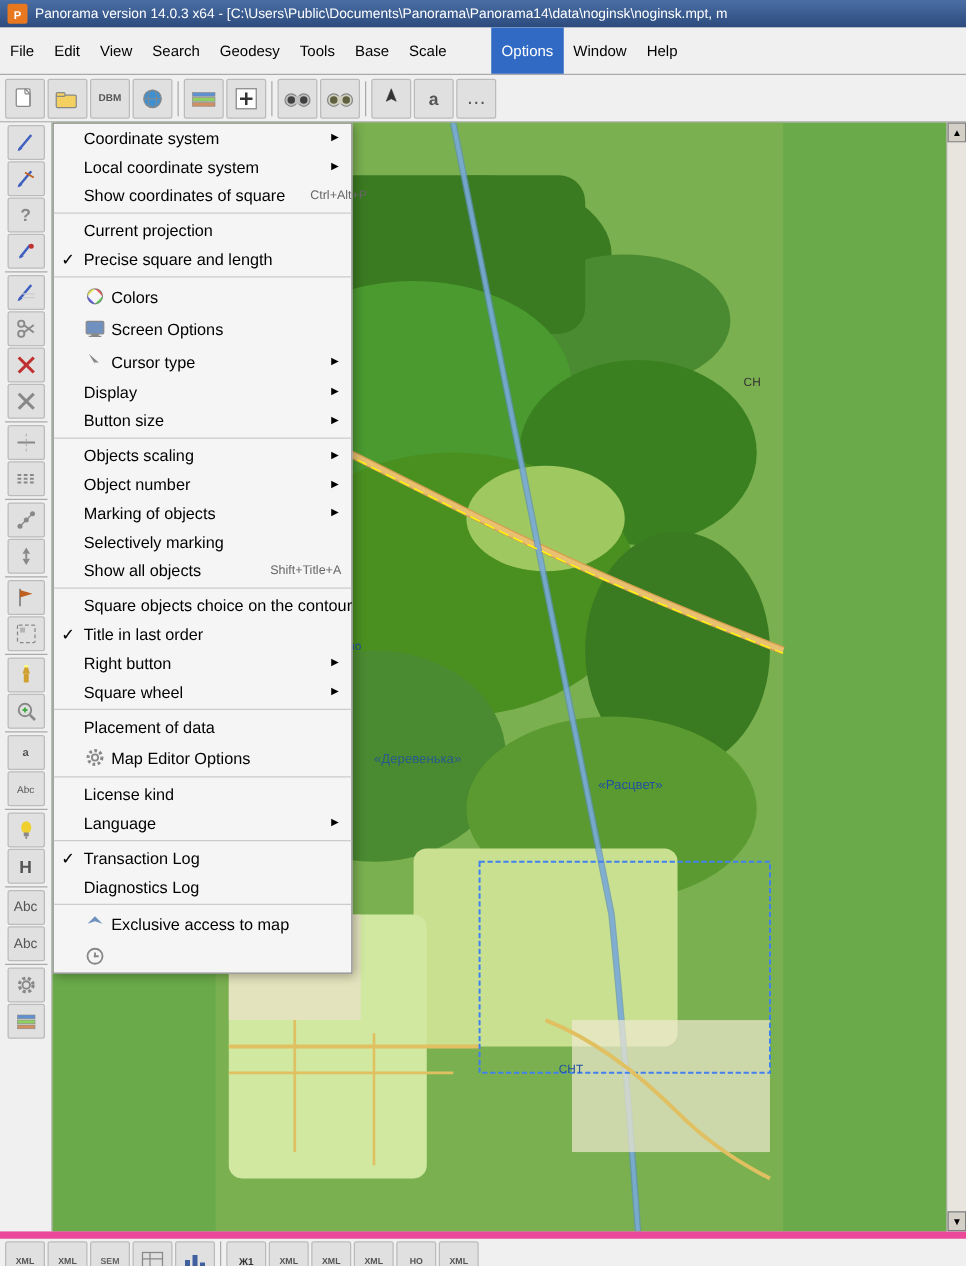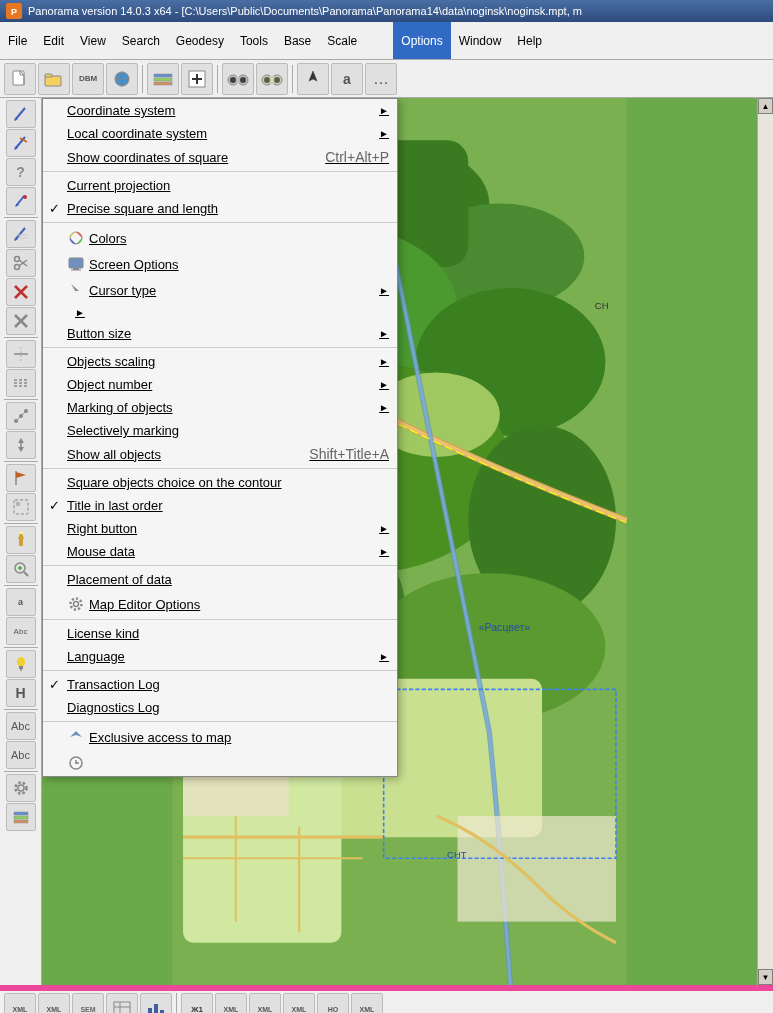--- a/index.html
+++ b/index.html
@@ -125,24 +125,23 @@
     }
 
     
     #options-menu {
       position: absolute;
       top: 0;
       left: 0;
       background: #f5f5f5;
       border: 1px solid #888;
       box-shadow: 2px 2px 8px rgba(0,0,0,0.3);
-      width: 356px;
+      width: 240px;
       z-index: 100;
       font-size: 13px;
-      text-decoration: underline;
     }
     .menu-group-sep {
       height: 1px;
       background: #ccc;
       margin: 2px 0;
     }
     .dropdown-item {
       display: flex;
       align-items: center;
       padding: 4px 8px 4px 24px;
@@ -162,21 +161,21 @@
       margin-right: 4px;
       display: flex; align-items: center; justify-content: center;
       font-size: 14px;
     }
     .dropdown-item .item-label {
       flex: 1;
     }
     .dropdown-item .shortcut {
       margin-left: 20px;
       color: #666;
-      font-size: 14px;
+      font-size: 10px;
     }
     .dropdown-item .arrow {
       margin-left: 8px;
       font-size: 10px;
     }
 
     
     #bottom-toolbar {
       height: 38px;
       background: #f0f0f0;
@@ -560,20 +559,21 @@
         <span class="item-icon">
           <svg width="16" height="16" viewBox="0 0 16 16">
             <polygon points="3,2 9,12 7,9 11,9" fill="#888"></polygon>
           </svg>
         </span>
         <span class="item-label">Cursor type</span>
         <span class="arrow">►</span>
       </div>
 
       <div class="dropdown-item">
+        <span class="item-label">Display</span>
         <span class="arrow">►</span>
       </div>
 
       <div class="dropdown-item">
         <span class="item-label">Button size</span>
         <span class="arrow">►</span>
       </div>
       <div class="menu-group-sep"></div>
 
       <div class="dropdown-item">
@@ -609,21 +609,21 @@
         <span class="check-mark">✓</span>
         <span class="item-label">Title in last order</span>
       </div>
 
       <div class="dropdown-item">
         <span class="item-label">Right button</span>
         <span class="arrow">►</span>
       </div>
 
       <div class="dropdown-item">
-        <span class="item-label">Mouse data</span>
+        <span class="item-label">Square wheel</span>
         <span class="arrow">►</span>
       </div>
       <div class="menu-group-sep"></div>
 
       <div class="dropdown-item">
         <span class="item-label">Placement of data</span>
       </div>
 
       <div class="dropdown-item">
         <span class="item-icon">

